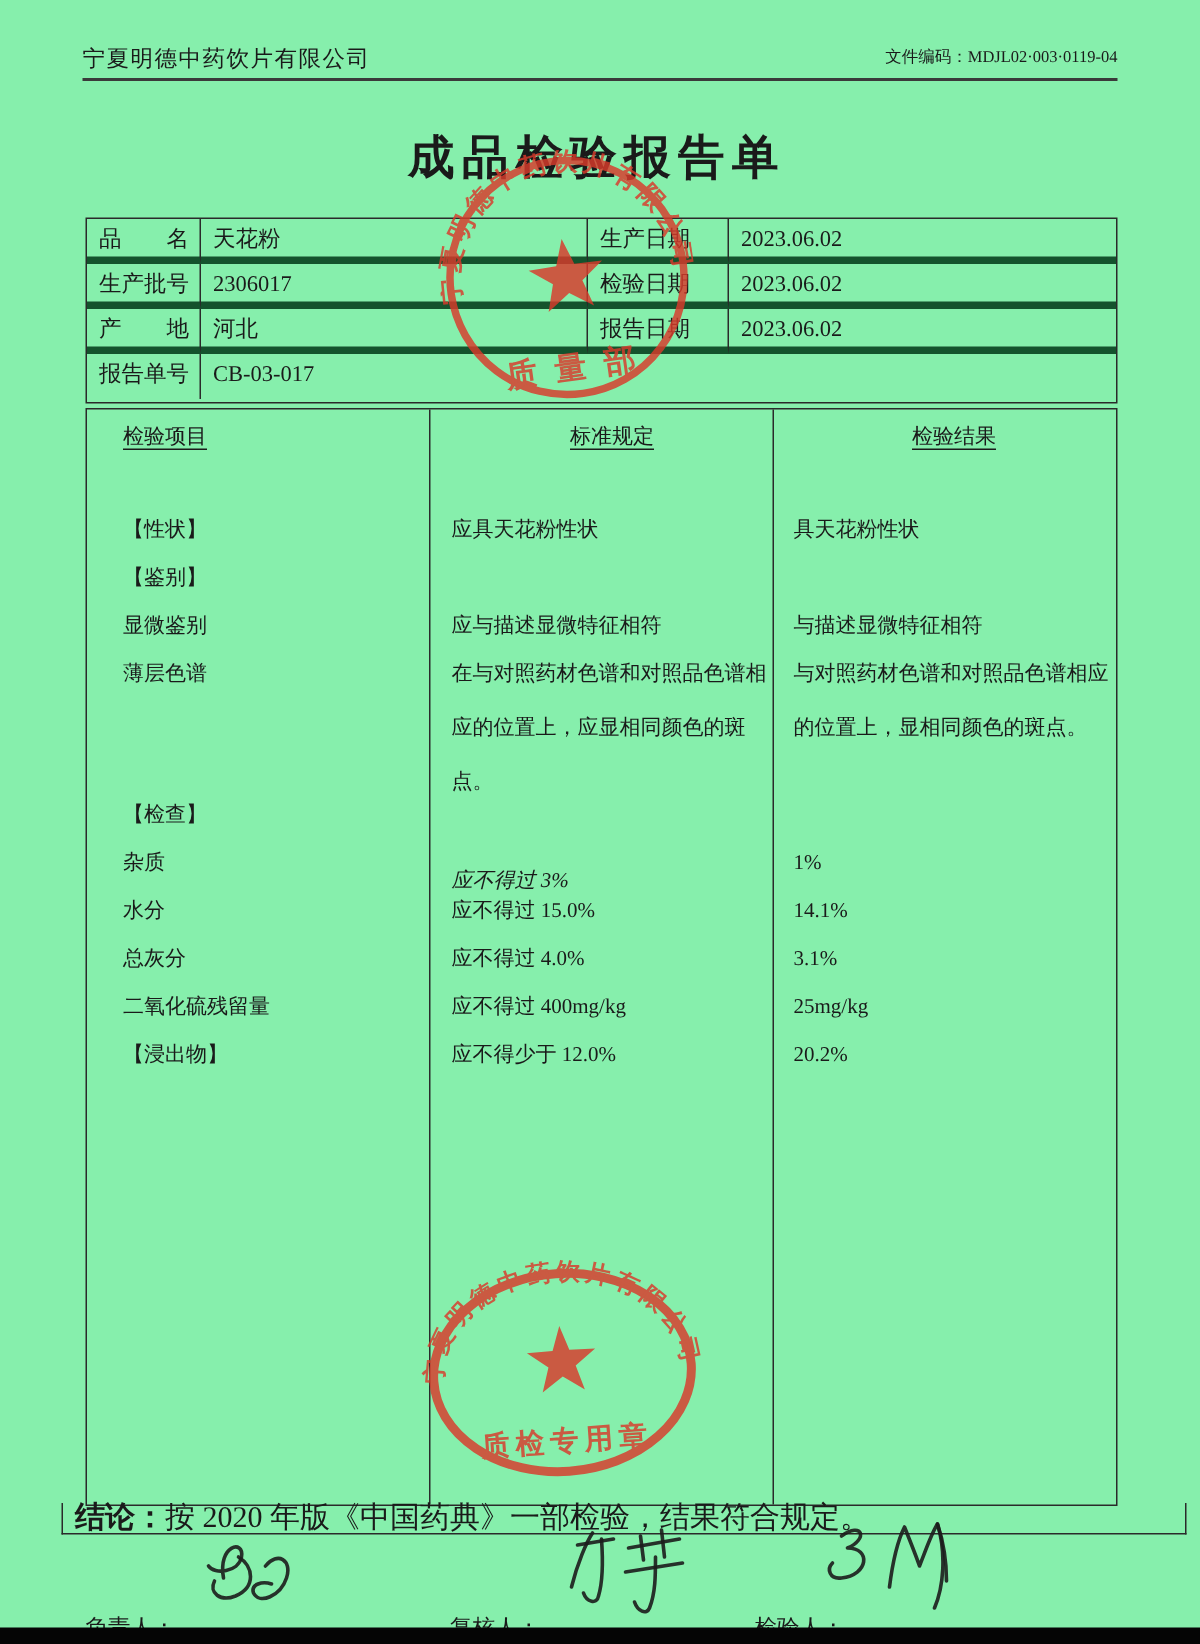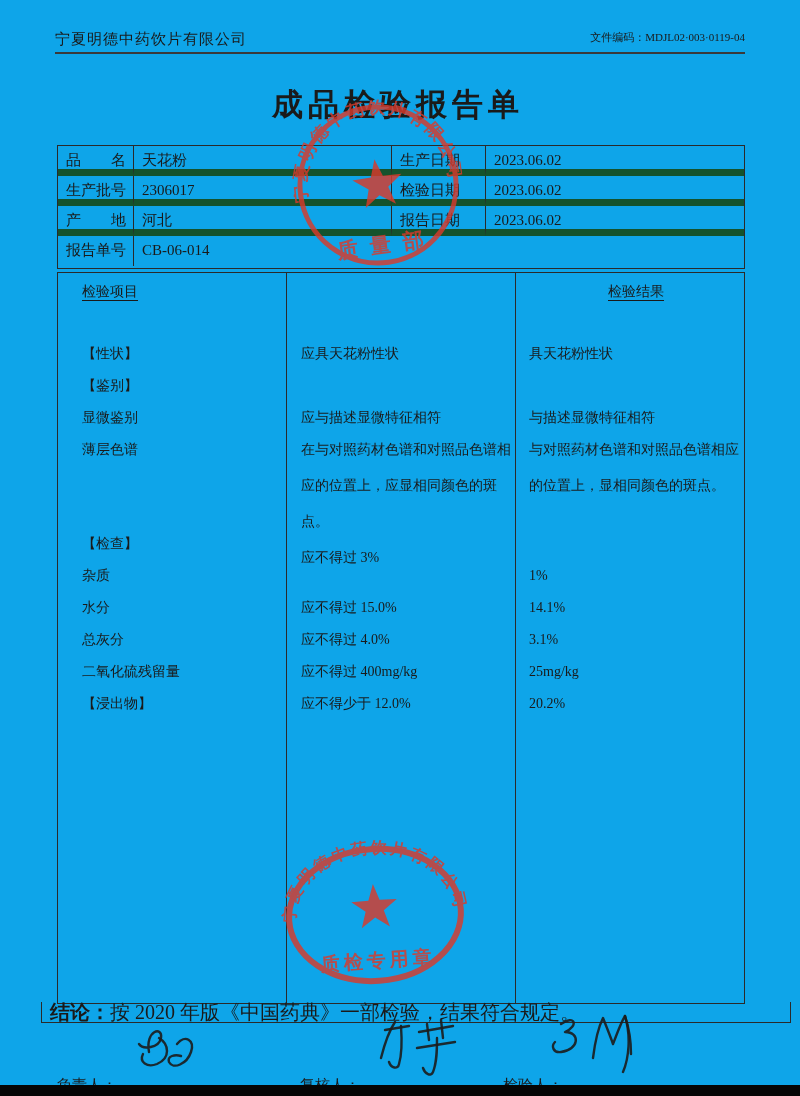--- a/index.html
+++ b/index.html
@@ -1,34 +1,34 @@
 <!DOCTYPE html>
 <html><head>
 <meta charset="utf-8">
 <style>
   html,body{margin:0;padding:0;background:#888;}
   .page{
-    position:relative;width:800px;height:1096px;background:#0ea5e9;
+    position:relative;width:800px;height:1096px;background:#86efac;
     font-family:"Liberation Serif","DejaVu Serif",serif;color:#1a1a1a;
     overflow:hidden;margin:0 auto;
   }
   
   .hdr-company{position:absolute;left:55px;top:30px;font-size:15px;letter-spacing:1px;}
   .hdr-code{position:absolute;right:55px;top:30px;font-size:11px;}
   .hdr-rule{position:absolute;left:55px;top:52px;width:690px;height:2px;background:#3a3a3a;}
   
   .doc-title{position:absolute;left:0;top:84px;width:796px;text-align:center;
     font-size:31px;font-weight:bold;letter-spacing:5px;margin:0;}
   
   .info-table{
     position:absolute;left:57px;top:145px;width:686px;height:122px;
     display:grid;grid-template-columns:76px 258px 94px 1fr;grid-template-rows:repeat(4,30px);
     border:1px solid #2a2a2a;font-size:15px;
   }
-  .info-table .cell{border-right:1px solid #2a2a2a;border-bottom:7px solid #14532d;
+  .info-table .cell{border-right:1px solid #2a2a2a;border-bottom:5px solid #14532d;
     line-height:29px;padding:0 0 0 8px;white-space:nowrap;overflow:hidden;}
   .info-table .cell.lastcol{border-right:none;}
   .info-table .cell.lastrow{border-bottom:none;}
   .info-table .cell.span3{grid-column:2 / 5;}
   
   .test-table{position:absolute;left:57px;top:272px;width:686px;height:730px;
     border:1px solid #2a2a2a;font-size:14px;}
   .test-table .vline{position:absolute;top:0;bottom:0;width:1px;background:#2a2a2a;}
   .vline.v1{left:228px;} .vline.v2{left:457px;}
   .tline{position:absolute;white-space:nowrap;line-height:18px;}
@@ -75,48 +75,49 @@
     <div class="cell">2306017</div>
     <div class="cell">检验日期</div>
     <div class="cell lastcol">2023.06.02</div>
 
     <div class="cell">产　　地</div>
     <div class="cell">河北</div>
     <div class="cell">报告日期</div>
     <div class="cell lastcol">2023.06.02</div>
 
     <div class="cell lastrow">报告单号</div>
-    <div class="cell lastrow lastcol span3">CB-06-014</div>
+    <div class="cell lastrow lastcol span3">CB-03-017</div>
   </div>
 
   <div class="test-table">
     <div class="vline v1"></div>
     <div class="vline v2"></div>
 
     <div class="tline col1 th" style="top:10px;">检验项目</div>
+    <div class="tline col2 th center" style="top:10px;">标准规定</div>
     <div class="tline col3 th center" style="top:10px;">检验结果</div>
 
     <div class="tline col1" style="top:72px;">【性状】</div>
     <div class="tline col2" style="top:72px;">应具天花粉性状</div>
     <div class="tline col3" style="top:72px;">具天花粉性状</div>
 
     <div class="tline col1" style="top:104px;">【鉴别】</div>
 
     <div class="tline col1" style="top:136px;">显微鉴别</div>
     <div class="tline col2" style="top:136px;">应与描述显微特征相符</div>
     <div class="tline col3" style="top:136px;">与描述显微特征相符</div>
 
     <div class="tline col1" style="top:168px;">薄层色谱</div>
     <div class="tblock col2" style="top:159px;width:215px;">在与对照药材色谱和对照品色谱相应的位置上，应显相同颜色的斑点。</div>
     <div class="tblock col3" style="top:159px;width:212px;">与对照药材色谱和对照品色谱相应的位置上，显相同颜色的斑点。</div>
 
     <div class="tline col1" style="top:262px;">【检查】</div>
 
     <div class="tline col1" style="top:294px;">杂质</div>
-    <div class="tline col2" style="top:276px;">应不得过 3%</div>
+    <div class="tline col2" style="top:306px;font-style:italic;">应不得过 3%</div>
     <div class="tline col3" style="top:294px;">1%</div>
 
     <div class="tline col1" style="top:326px;">水分</div>
     <div class="tline col2" style="top:326px;">应不得过 15.0%</div>
     <div class="tline col3" style="top:326px;">14.1%</div>
 
     <div class="tline col1" style="top:358px;">总灰分</div>
     <div class="tline col2" style="top:358px;">应不得过 4.0%</div>
     <div class="tline col3" style="top:358px;">3.1%</div>
 

